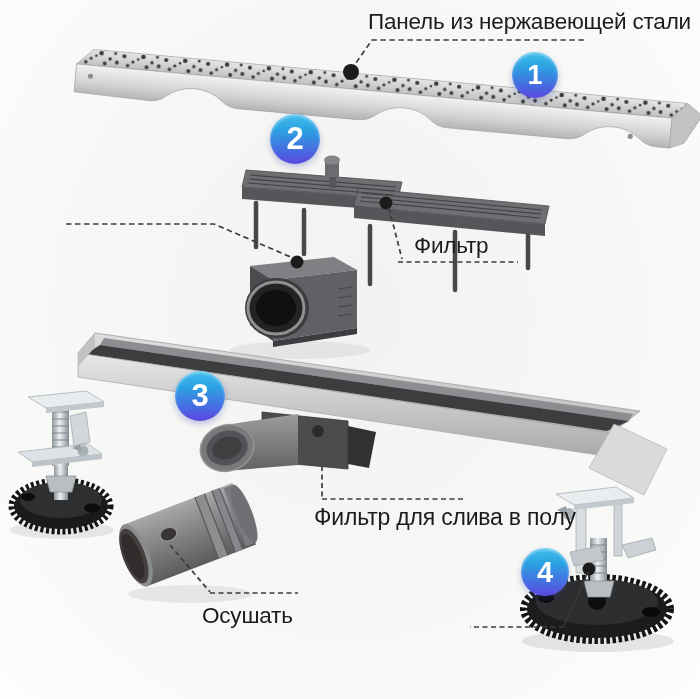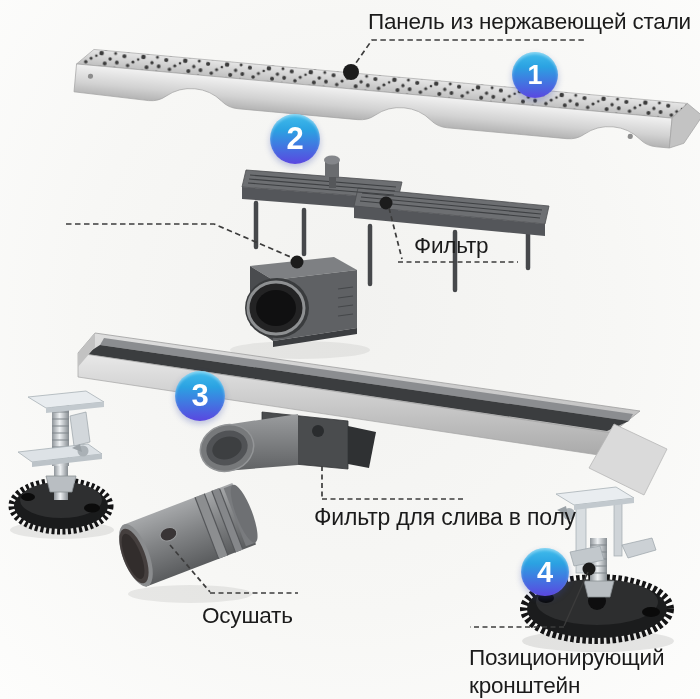--- a/index.html
+++ b/index.html
@@ -246,23 +246,19 @@
 
   <div class="label lbl-panel">Панель из нержавеющей стали</div>
 
 
   <div class="label lbl-filter">Фильтр</div>
 
   <div class="label lbl-box">Фильтр для слива в полу</div>
 
   <div class="label lbl-drain">Осушать</div>
 
-  <div class="label lbl-bracket">
-    <span class="ln">Позиционирующий</span>
-    <span class="ln">кронштейн</span>
-  </div>
 
   <div class="badge badge-1">1</div>
   <div class="badge badge-2">2</div>
   <div class="badge badge-3">3</div>
   <div class="badge badge-4">4</div>
 
 </div>
 
 </body></html>

